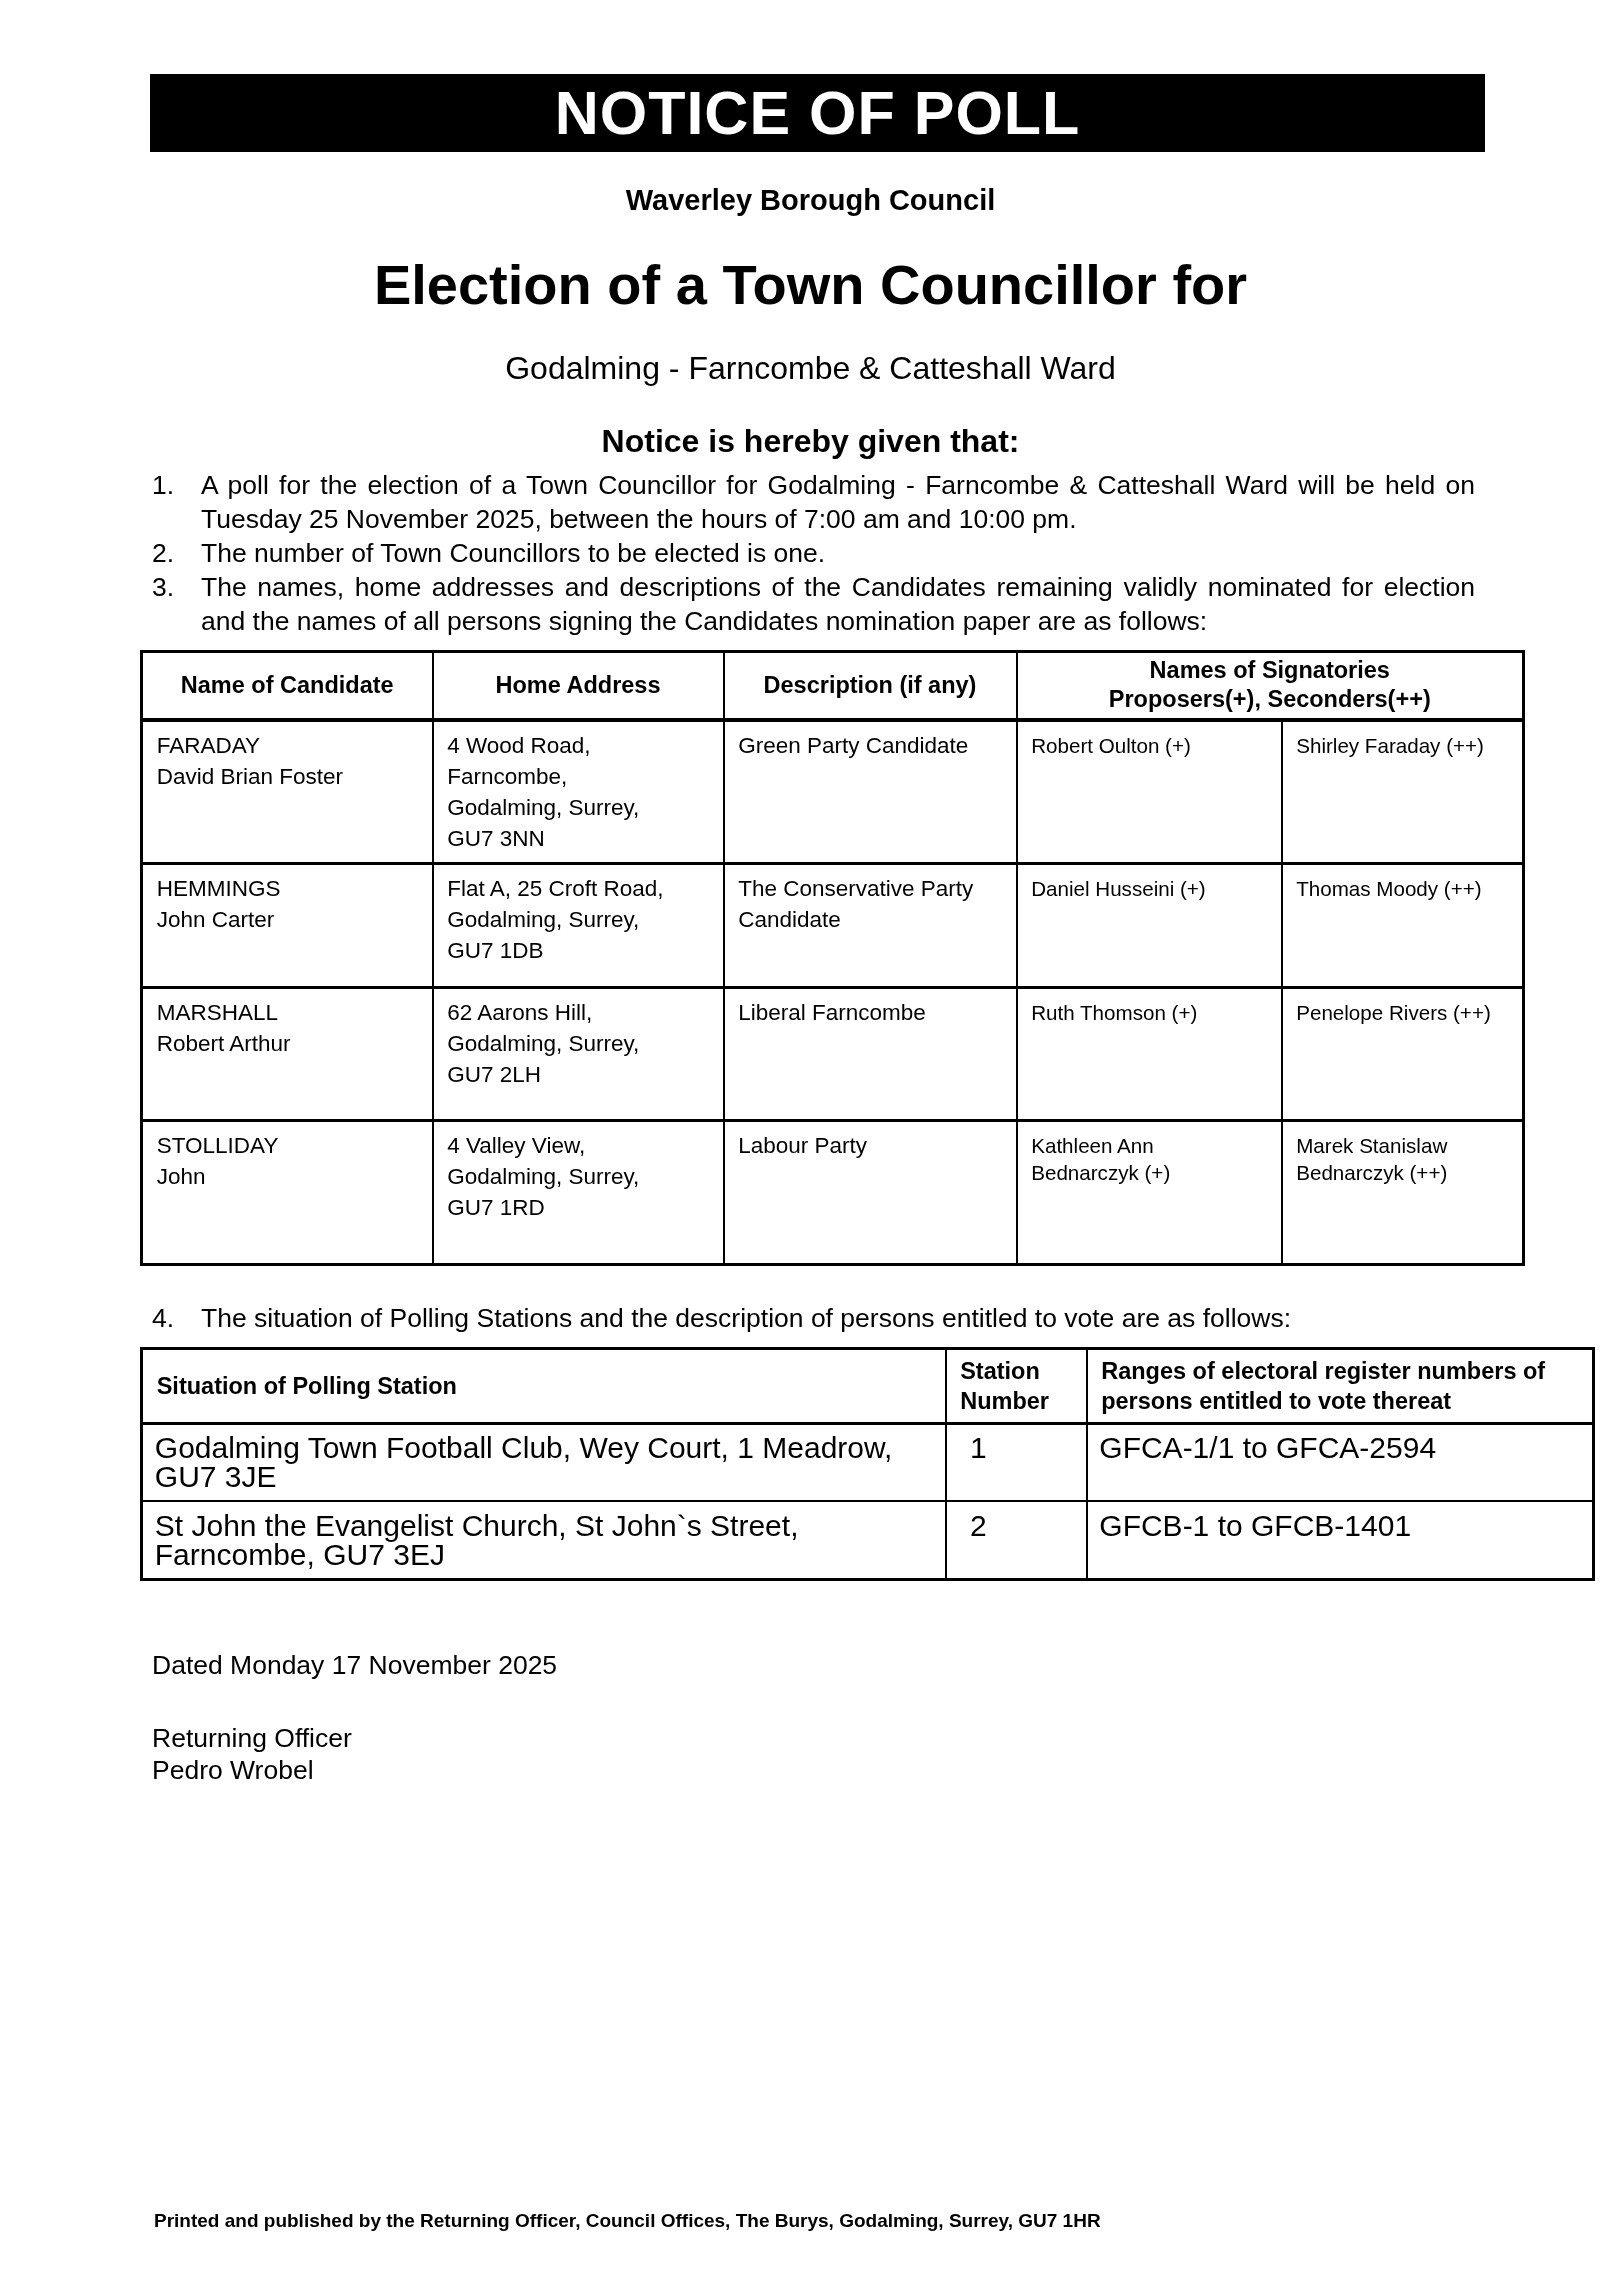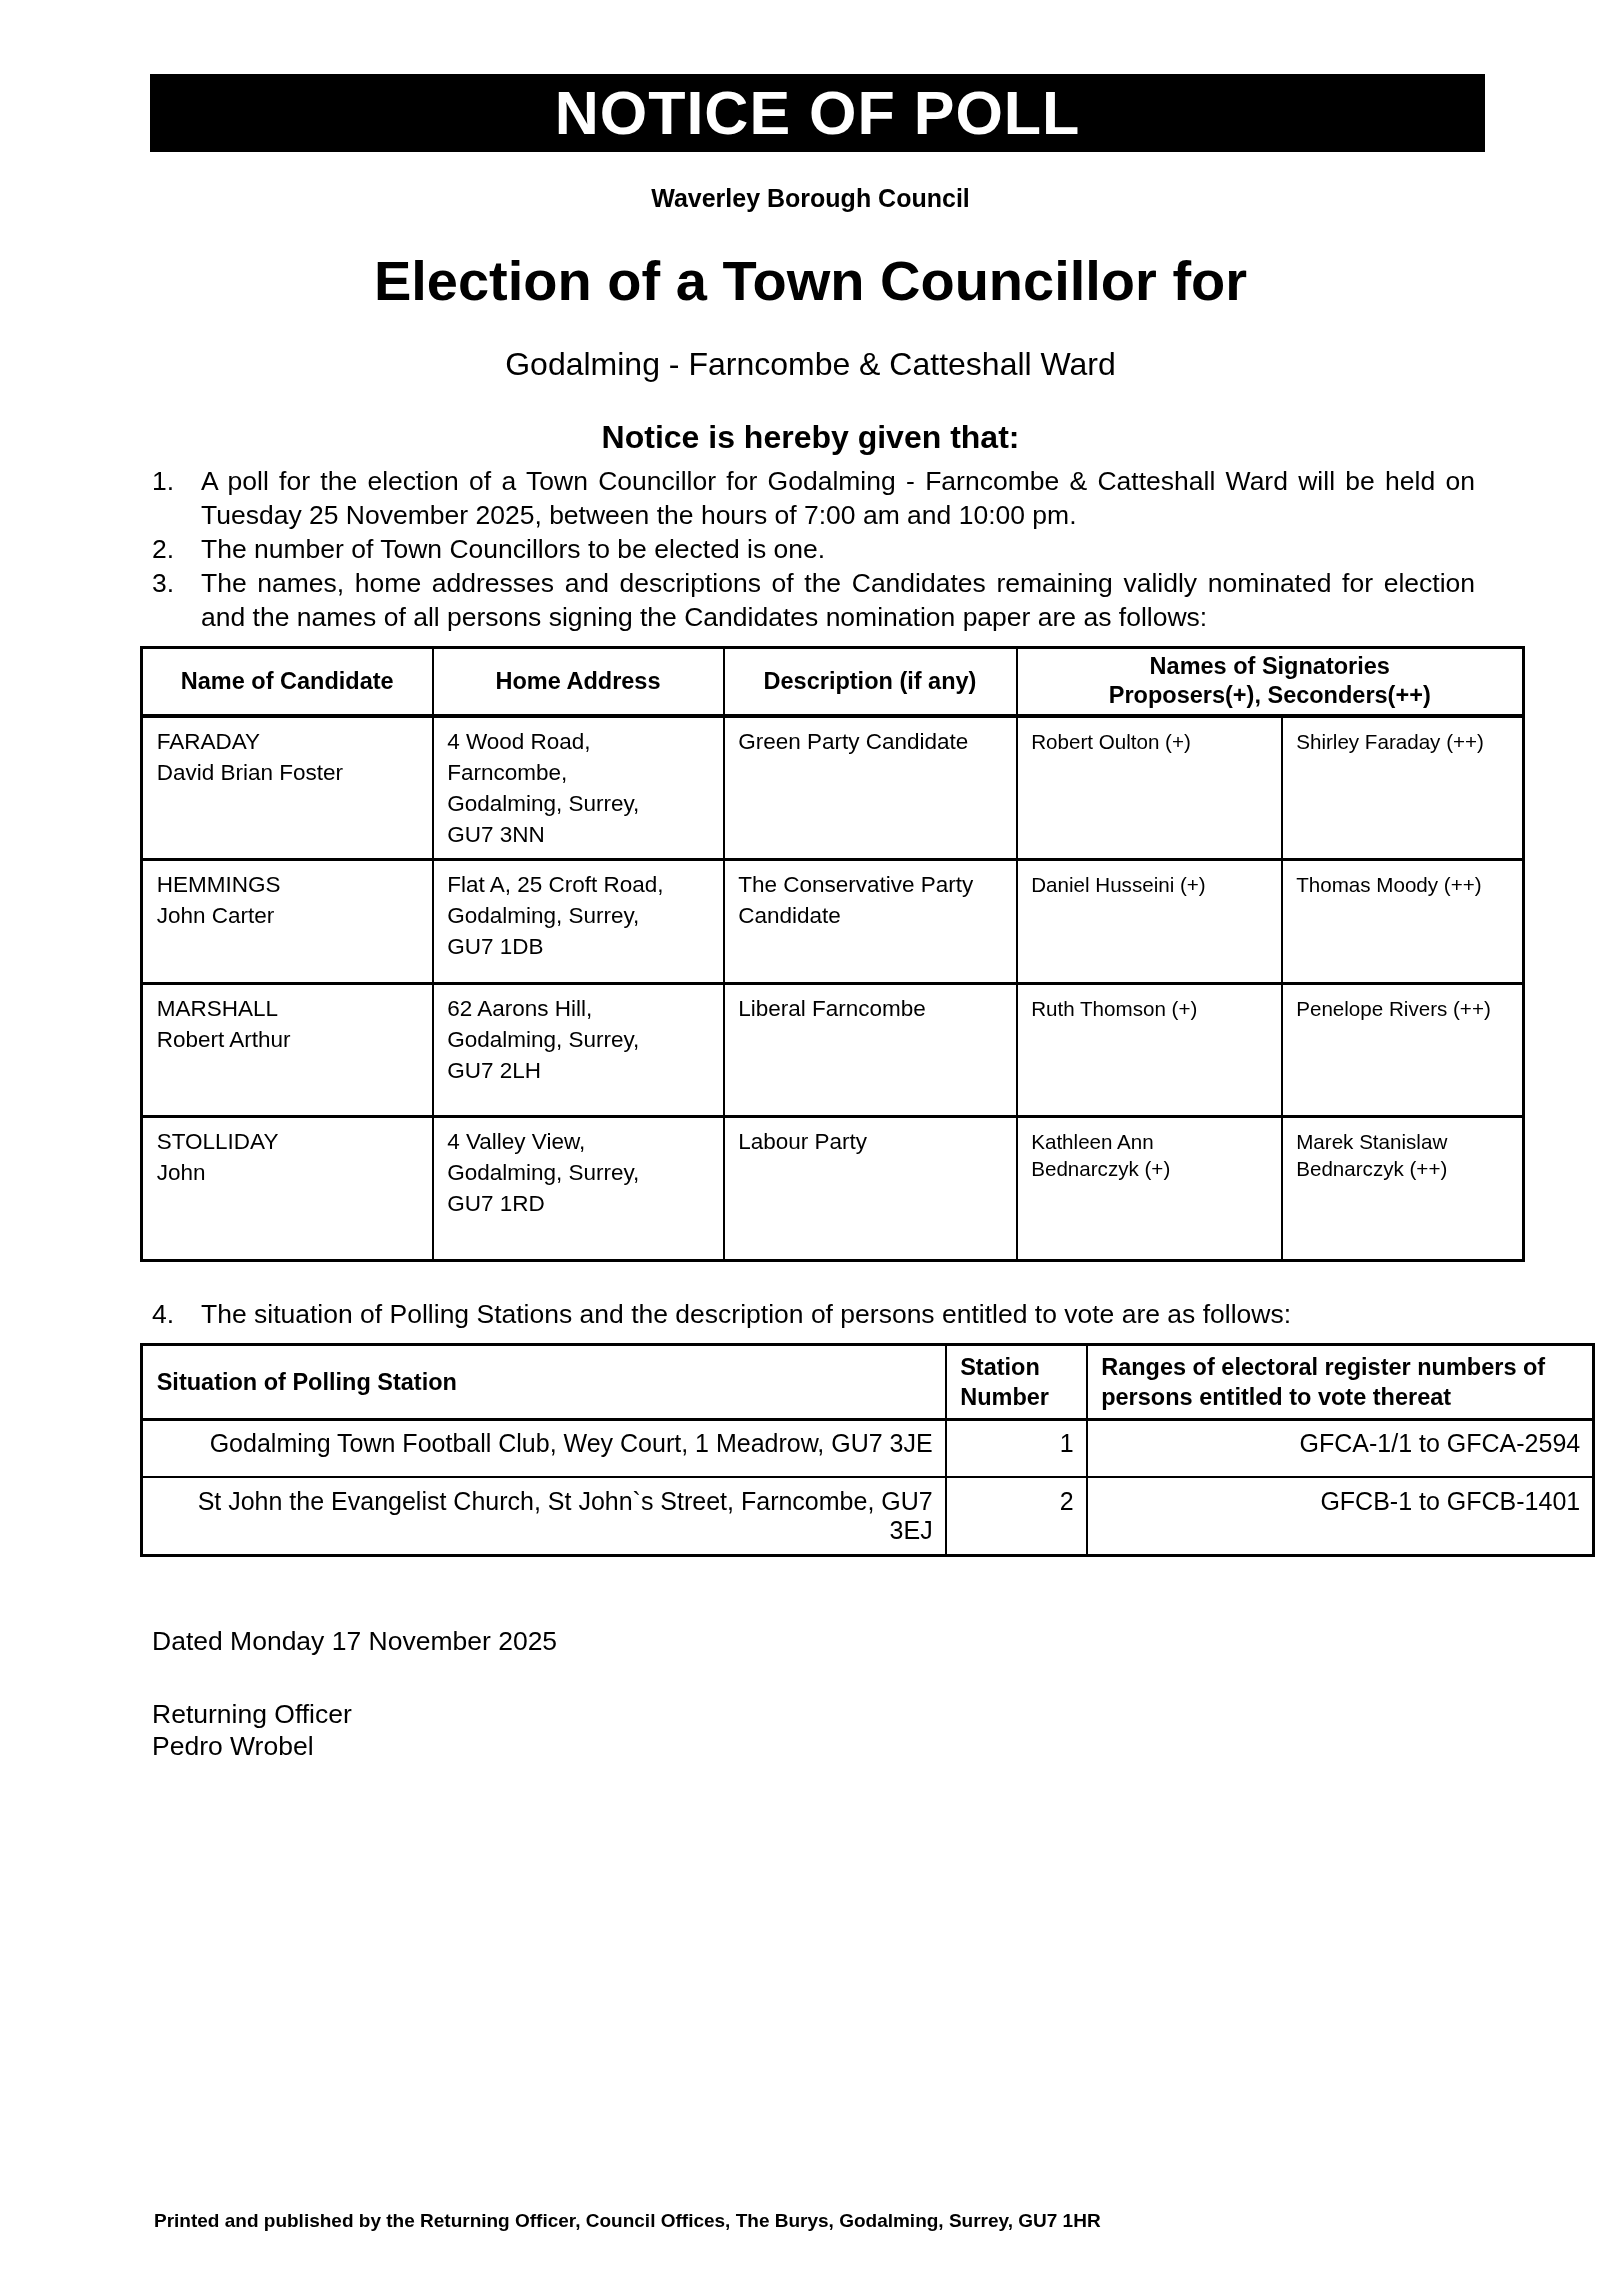--- a/index.html
+++ b/index.html
@@ -21,21 +21,21 @@
     display: flex;
     align-items: center;
     justify-content: center;
     font-size: 61px;
     font-weight: 700;
     letter-spacing: 1px;
   }
   .council {
     margin-top: 32px;
     text-align: center;
-    font-size: 25px;
+    font-size: 29px;
     font-weight: 700;
   }
   .election-title {
     margin: 37px 0 0 0;
     text-align: center;
     font-size: 56px;
     font-weight: 700;
     line-height: 61px;
   }
   .ward {
@@ -112,25 +112,24 @@
     vertical-align: middle;
     font-size: 23.5px;
     font-weight: 700;
     line-height: 30px;
     padding: 5.9px 13.7px;
   }
   .stations td {
     border: 2px solid #000;
     border-top: 2.9px solid #000;
     vertical-align: top;
-    font-size: 25px;
+    font-size: 30px;
     line-height: 29px;
     padding: 8.8px 11.8px;
     overflow: hidden;
-    text-align: right;
   }
   .stations td.st-num { padding-left: 23.5px; }
   .stations tr.st-row td { height: 58px; }
 
   .dated {
     margin: 69px 0 0 152px;
     font-size: 26.5px;
   }
   .officer {
     margin: 41px 0 0 152px;

